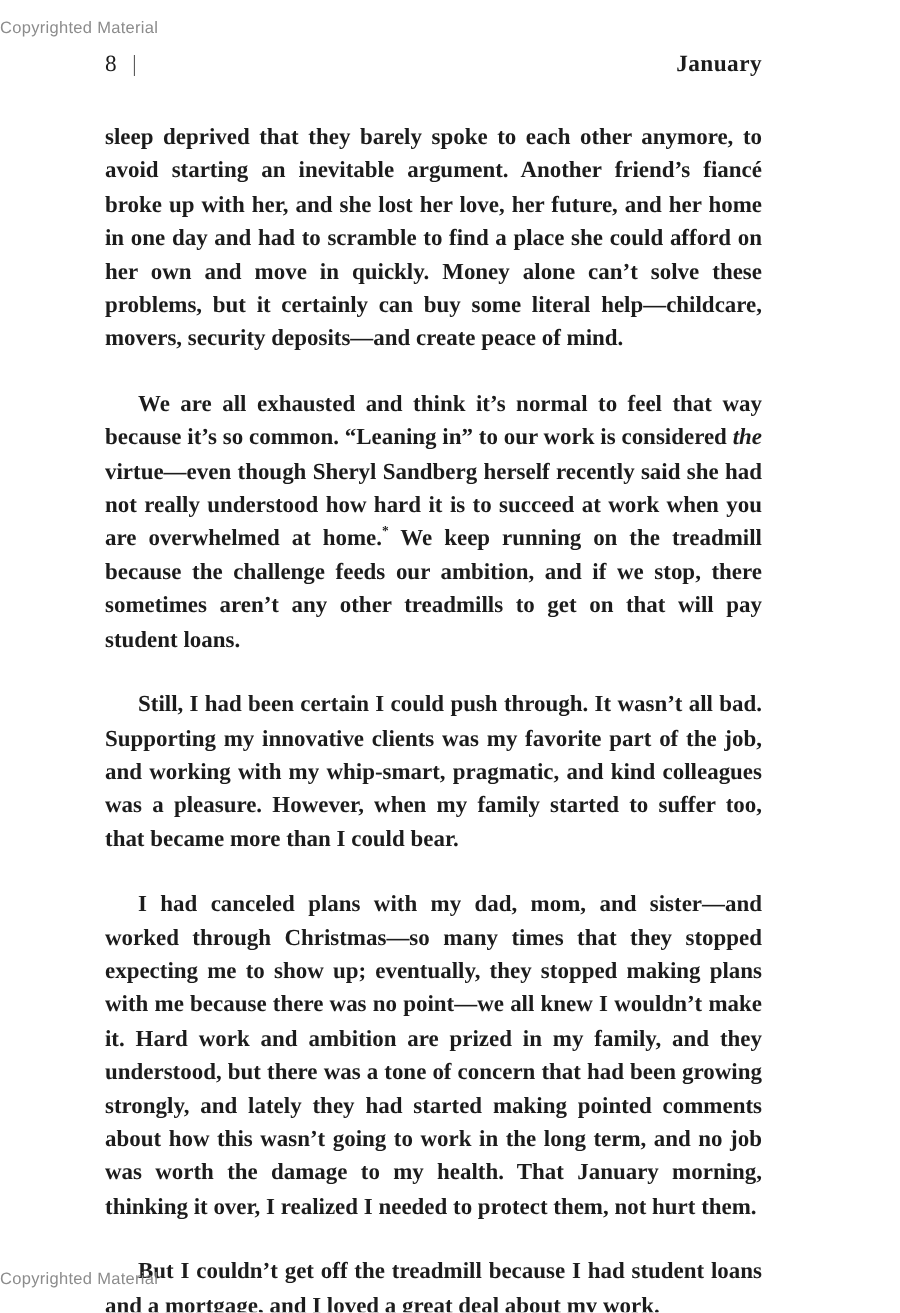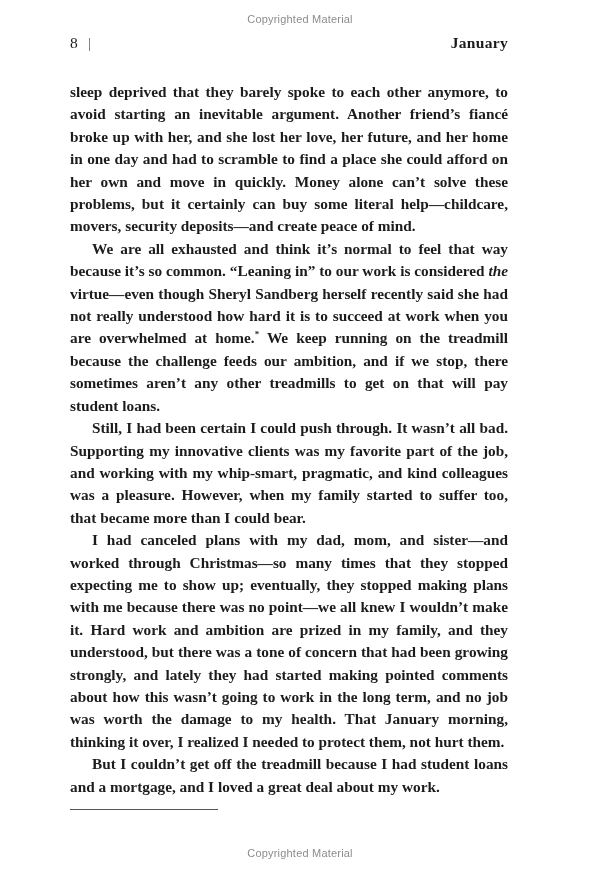--- a/index.html
+++ b/index.html
@@ -11,21 +11,21 @@
     background: #ffffff;
     position: relative;
     overflow: hidden;
     font-family: "Liberation Serif", serif;
     color: #1c1c1c;
   }
   .copyright {
     font-family: "Liberation Sans", sans-serif;
     font-size: 11px;
     color: #8c8c8c;
-    text-align: center;
+    text-align: left;
     letter-spacing: 0.2px;
   }
   .copyright-top { padding-top: 13px; }
   .copyright-bottom {
     position: absolute;
     bottom: 16px;
     left: 0;
     right: 0;
   }
   .header {
@@ -50,21 +50,21 @@
   }
   .body-text {
     margin: 29px 92px 0 70px;
     width: 438px;
     text-align: justify;
     font-size: 15.3px;
     line-height: 22.4px;
     font-weight: bold;
   }
   .para { text-indent: 0; }
-  .para.indent { text-indent: 22px; }
+  .para.indent { text-indent: 22px; margin-top: 21px; }
   .para em { font-style: italic; }
   .body-text sup, .footnote sup {
     font-size: 9px;
     vertical-align: super;
     line-height: 0;
   }
   .footnote-section {
     margin: 11px 92px 0 70px;
   }
   .footnote-rule {

